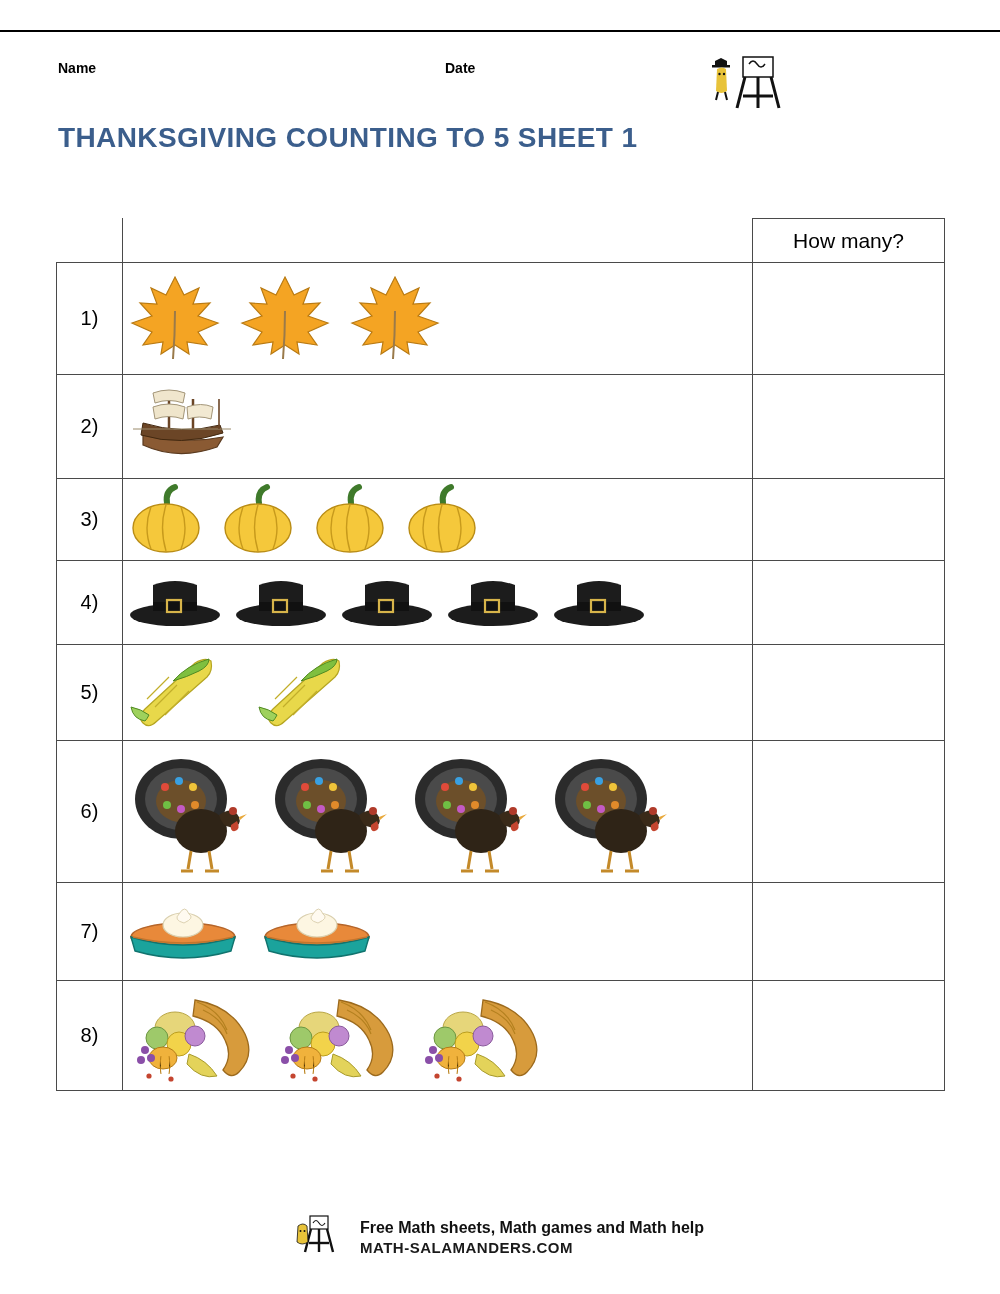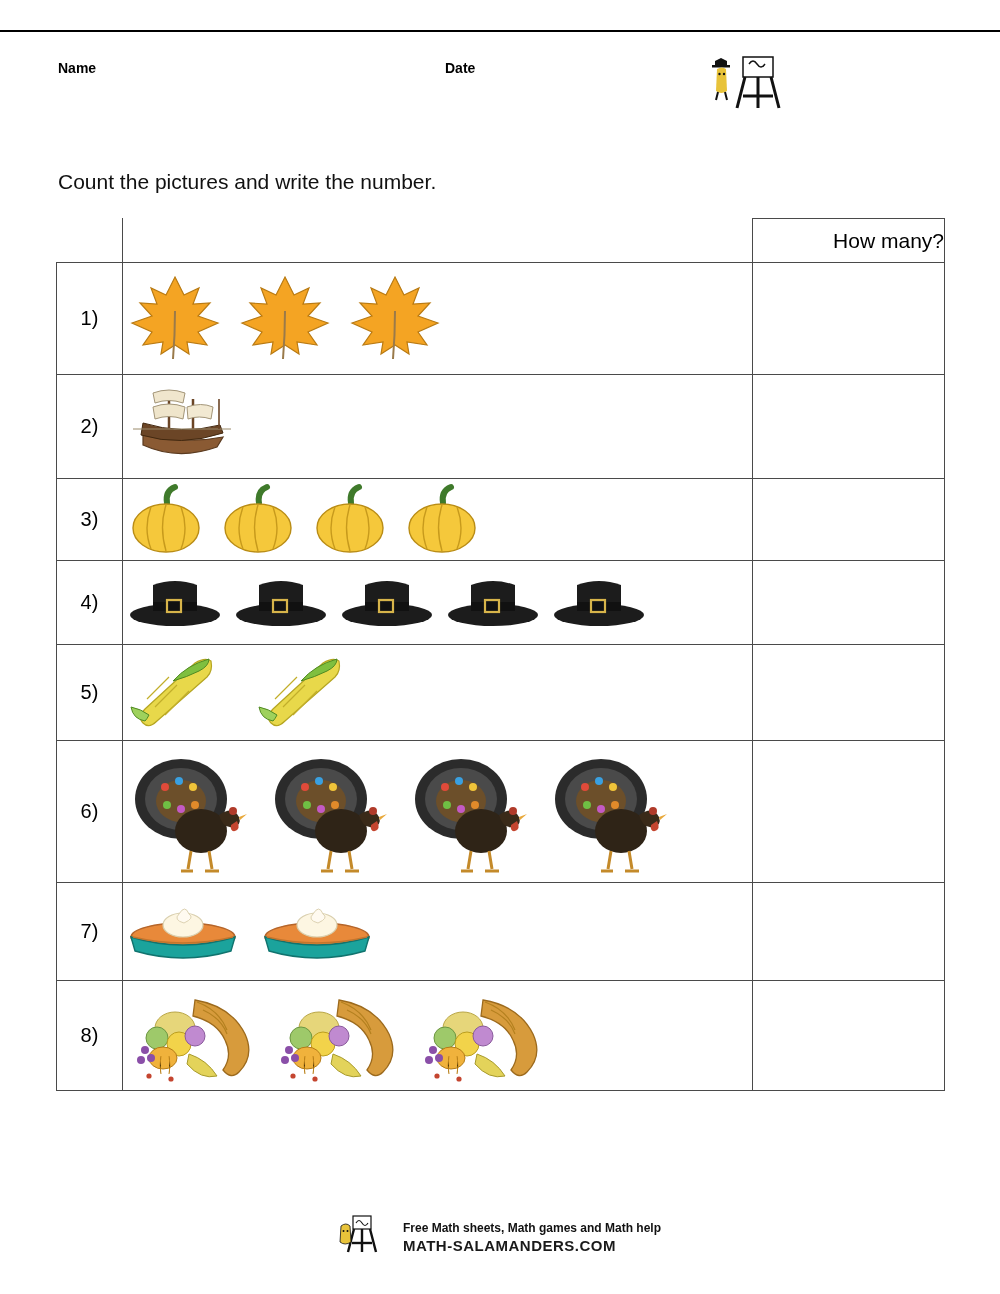--- a/index.html
+++ b/index.html
@@ -69,21 +69,21 @@
     vertical-align: middle;
   }
   .col-num { width: 66px; }
   .col-pics { width: 630px; }
   .col-ans { width: 192px; }
 
   thead th {
     height: 44px;
     font-size: 21px;
     font-weight: normal;
-    text-align: right;
+    text-align: center;
   }
   thead th.blank { border-left-color: #fff; border-top-color: #fff; }
   thead th.blank.first { border-left: none; }
 
   .rownum {
     text-align: center;
     font-size: 20px;
   }
   .pics {
     padding-left: 70px;
@@ -98,21 +98,21 @@
   .ans { }
 
   .icon { display: block; }
 
   .footer {
     position: absolute;
     left: 0; bottom: 34px; width: 1000px;
     text-align: center;
   }
   .footer .tag {
-    font-size: 12px;
+    font-size: 16px;
     font-weight: bold;
     color: #111;
     margin-bottom: 2px;
   }
   .footer .brand {
     font-size: 15px;
     font-weight: bold;
     color: #1a1a1a;
     letter-spacing: 0.5px;
     font-family: "Liberation Sans", sans-serif;
@@ -150,21 +150,21 @@
 
       <g>
         <rect x="34" y="5" width="30" height="20" fill="#fff" stroke="#111" stroke-width="1.5"></rect>
         <path d="M40 12 q4 -6 8 0 t8 0" fill="none" stroke="#111" stroke-width="1.4"></path>
         <path d="M36 25 L28 56 M62 25 L70 56 M49 25 L49 56" stroke="#111" stroke-width="3" fill="none"></path>
         <path d="M34 44 L64 44" stroke="#111" stroke-width="3"></path>
       </g>
     </svg>
   </div>
 
-  <div class="subtitle">Count the pictures and write the number.</div>
+  <h1 class="title">THANKSGIVING COUNTING TO 5 SHEET 1</h1>
 
   <table class="sheet">
     <colgroup>
       <col class="col-num">
         <col class="col-pics">
         <col class="col-ans">
     </colgroup>
     <thead>
       <tr>
         <th class="blank first"></th>

